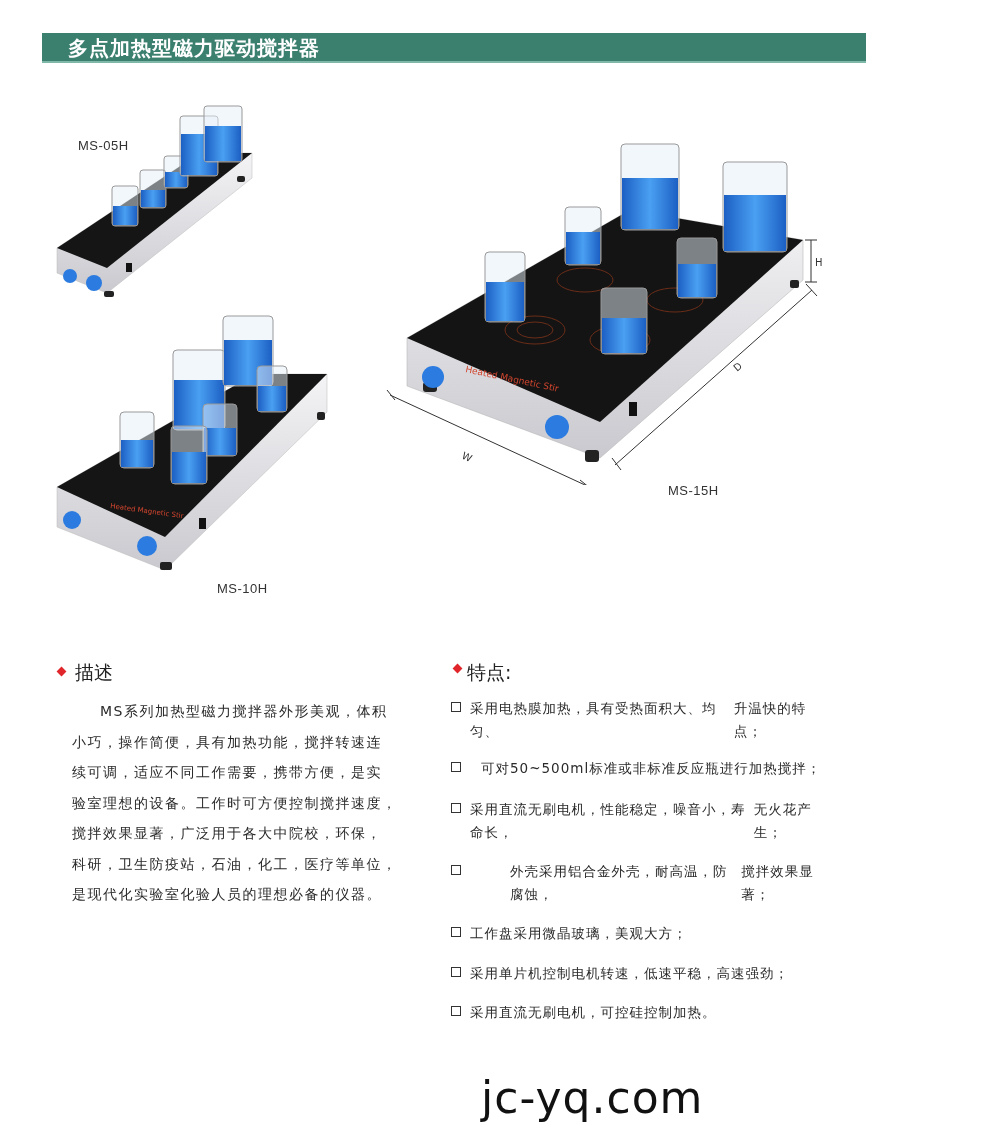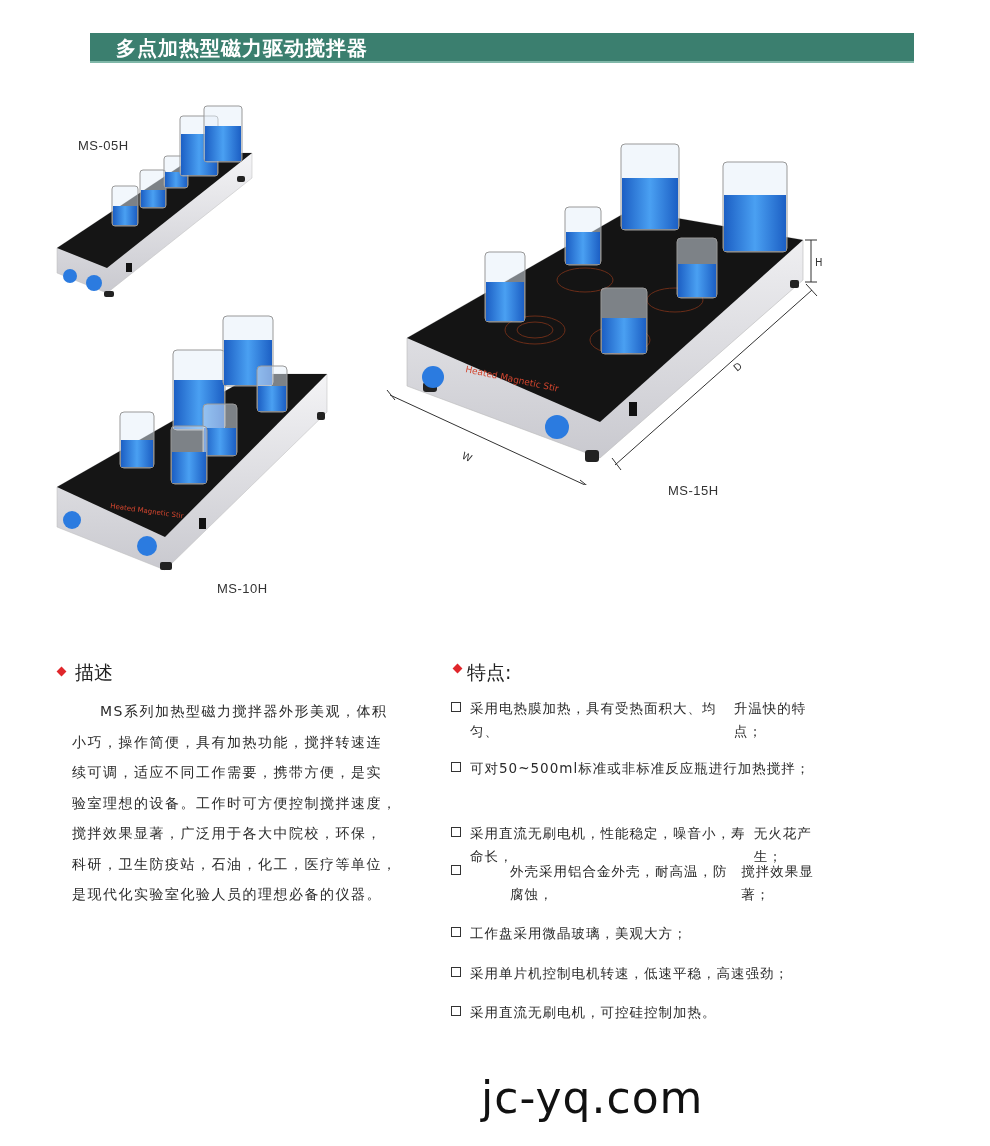--- a/index.html
+++ b/index.html
@@ -4,21 +4,20 @@
   <style>
     html, body { margin: 0; padding: 0; background: #ffffff; }
     body {
       width: 990px; height: 1146px; position: relative; overflow: hidden;
       font-family: "DejaVu Sans", "Liberation Sans", sans-serif; color: #222;
     }
     .title-bar {
       position: absolute; left: 42px; top: 33px; width: 824px; height: 30px;
       background: #3b7f6f; border-bottom: 2px solid #7fb7a8;
       box-sizing: border-box;
-      margin-left: 48px;
     }
     .title-bar .title {
       position: absolute; left: 26px; top: 2px; color: #fff;
       font-size: 20px; font-weight: bold; letter-spacing: 1px;
       font-family: "DejaVu Sans", sans-serif;
     }
     .figure { position: absolute; }
     .model-label {
       position: absolute; font-family: "Liberation Sans", sans-serif;
       font-size: 13px; color: #333; letter-spacing: 0.5px; margin-top: 28px;
@@ -228,27 +227,27 @@
   <span>特点:</span>
 </div>
 <div class="features">
   <div class="feature" style="top:0px;">
     <span class="checkbox"></span>
     <span class="lines">
       <span>采用电热膜加热，具有受热面积大、均匀、</span>
       <span>升温快的特点；</span>
     </span>
   </div>
-  <div class="feature" style="top:60px;">
+  <div class="feature" style="top:60px;gap:11px;">
     <span class="checkbox"></span>
     <span class="lines">
       <span>可对50~500ml标准或非标准反应瓶进行加热搅拌；</span>
     </span>
   </div>
-  <div class="feature" style="top:101px;margin-top:24px;">
+  <div class="feature" style="top:101px;">
     <span class="checkbox"></span>
     <span class="lines">
       <span>采用直流无刷电机，性能稳定，噪音小，寿命长，</span>
       <span>无火花产生；</span>
     </span>
   </div>
   <div class="feature" style="top:163px;gap:40px;">
     <span class="checkbox"></span>
     <span class="lines">
       <span>外壳采用铝合金外壳，耐高温，防腐蚀，</span>

